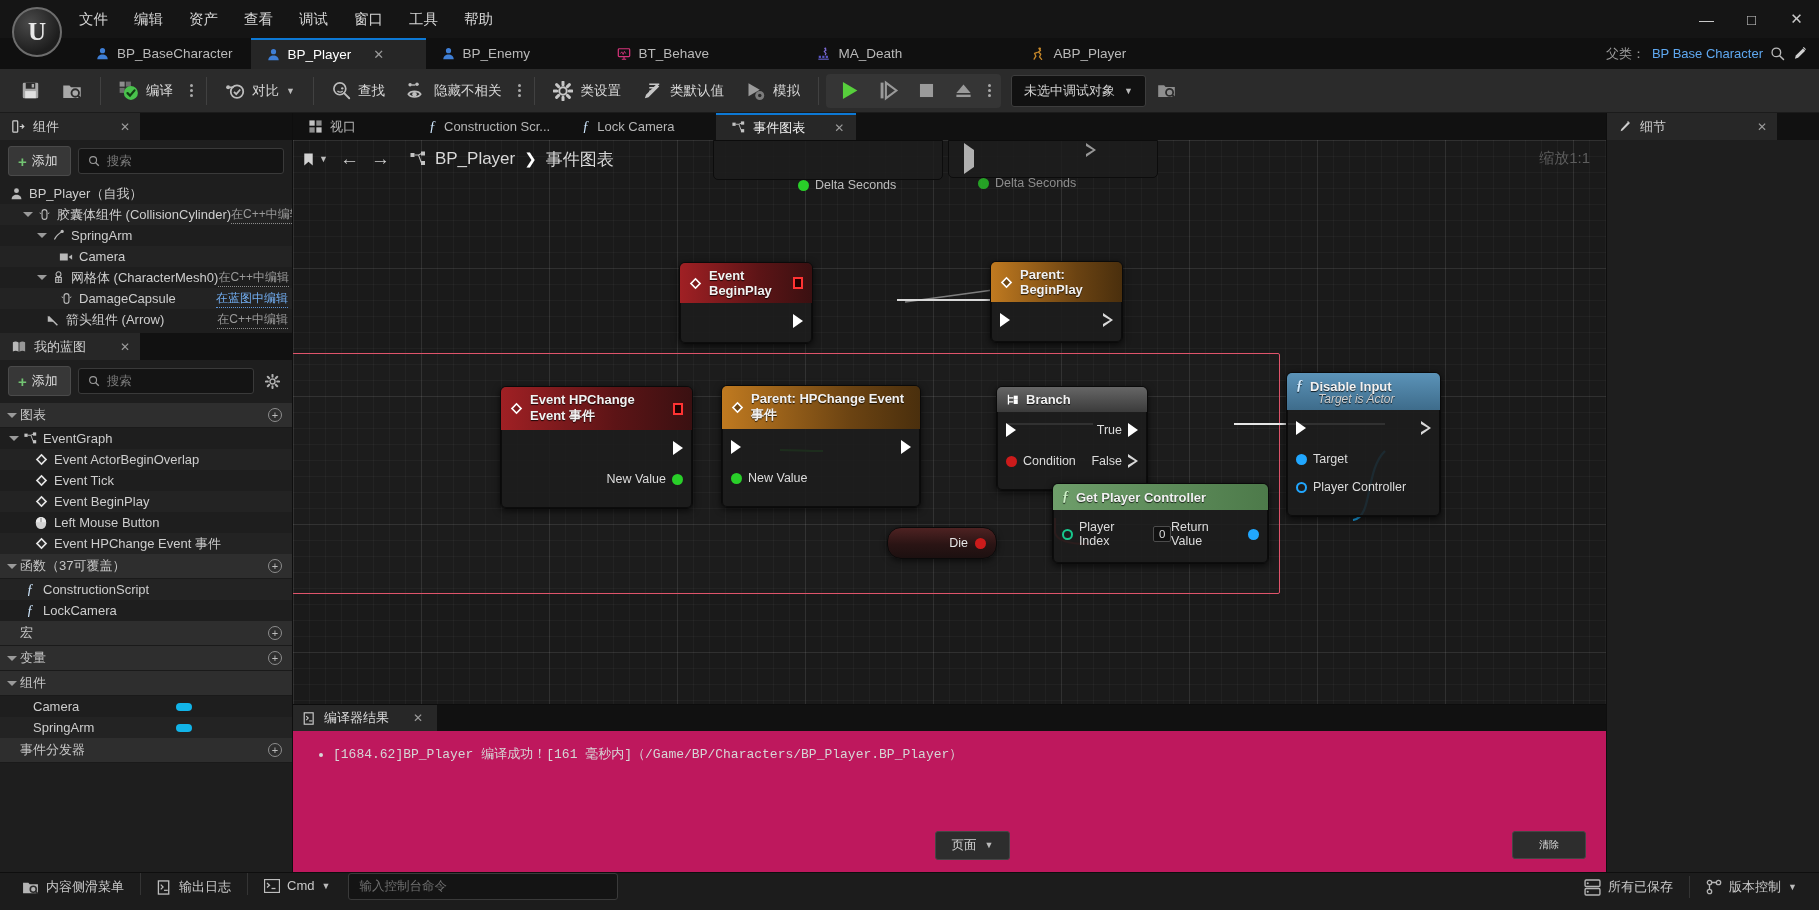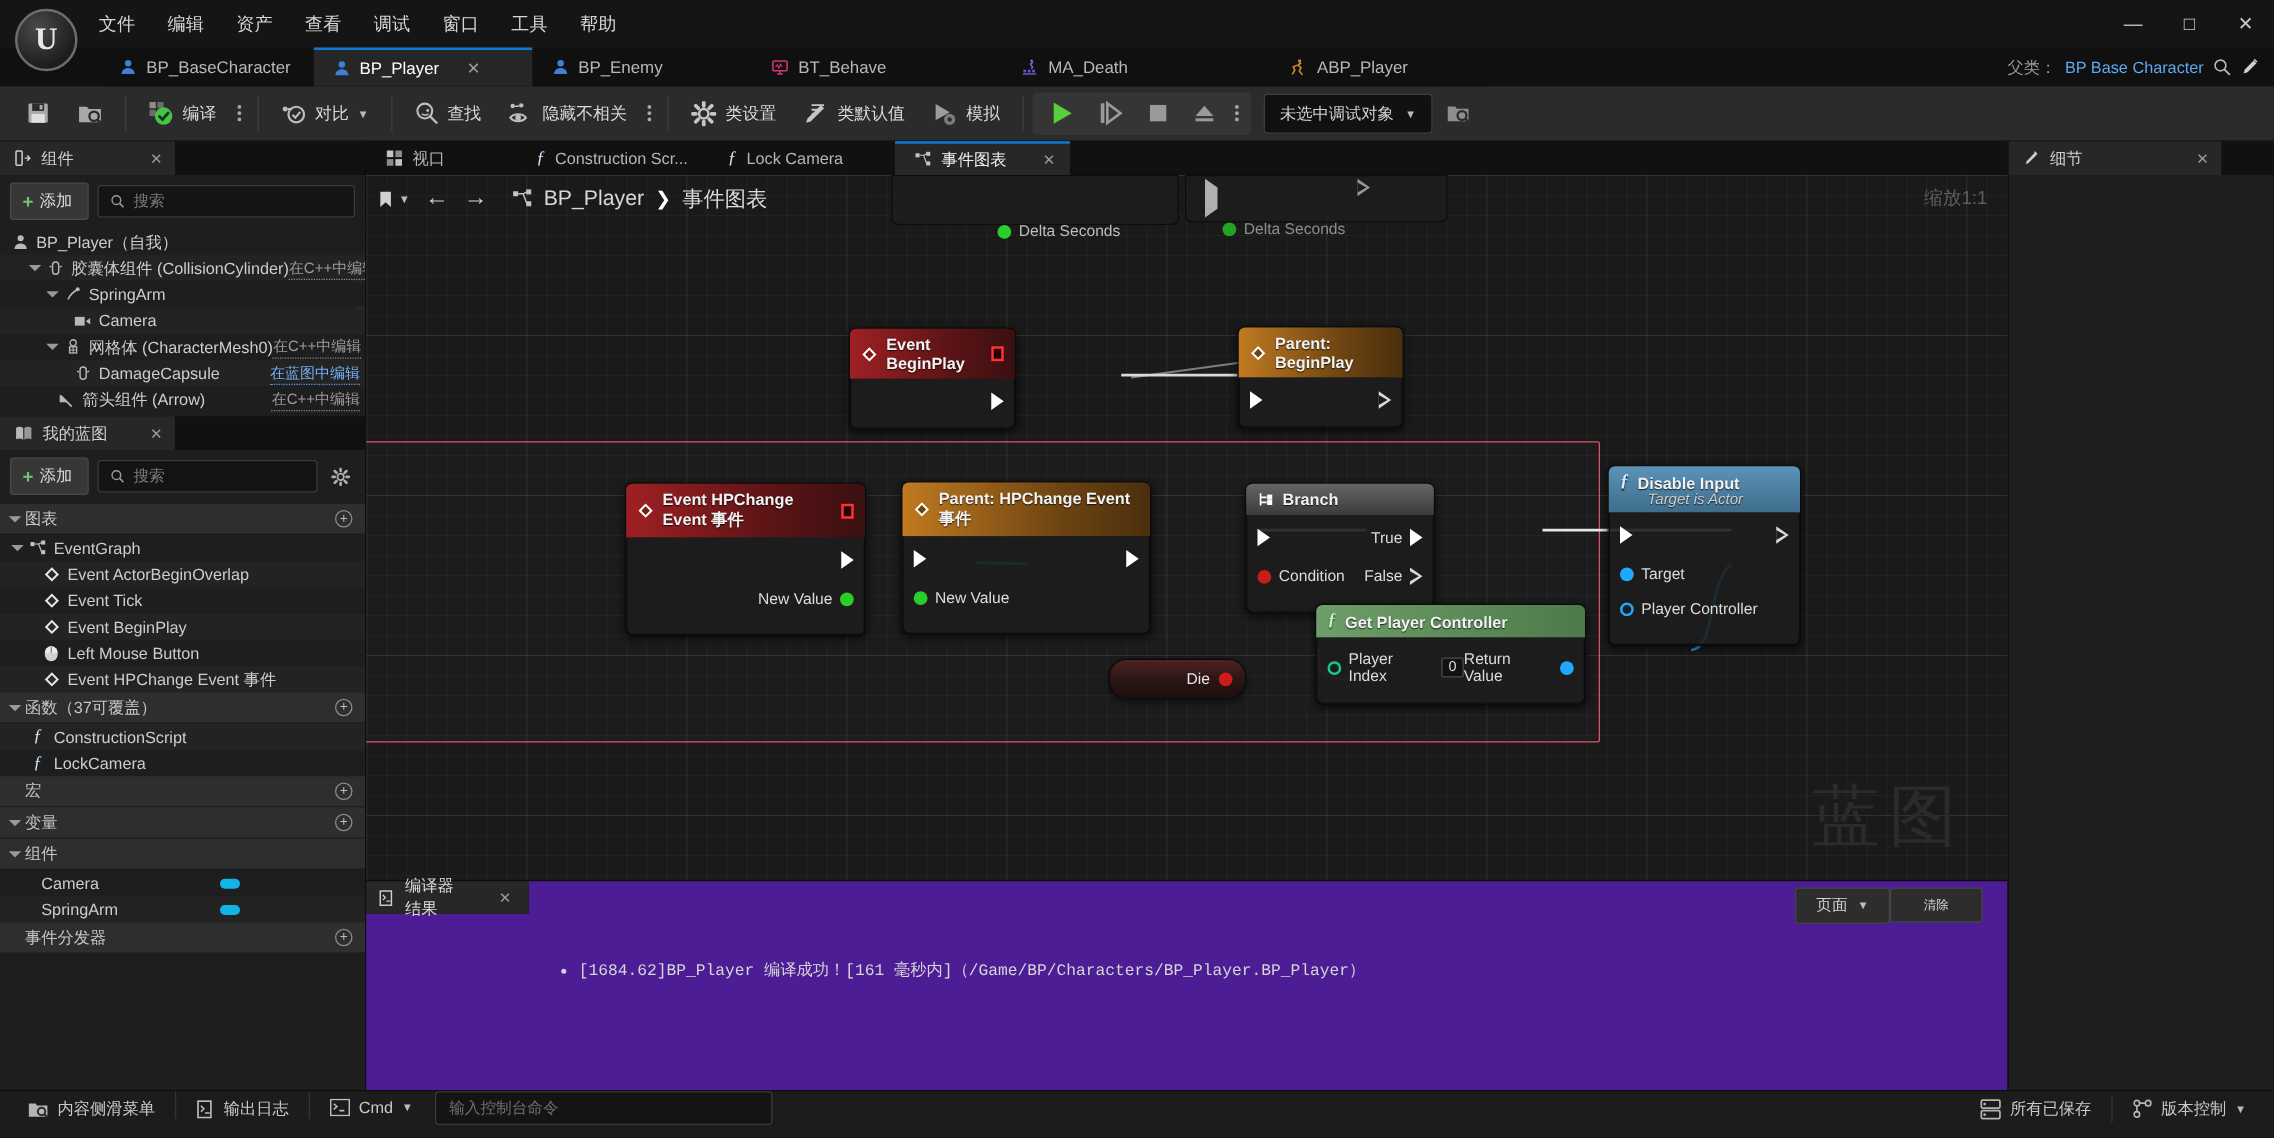--- a/index.html
+++ b/index.html
@@ -234,29 +234,29 @@
     position:absolute; z-index:12;
     background:linear-gradient(180deg,#4e2222 0%,#2a1414 55%,#1c1010 100%);
     border:1px solid #0a0a0a; border-radius:14px;
     display:flex; align-items:center; justify-content:flex-end;
     padding:0 10px; box-shadow:0 2px 6px rgba(0,0,0,.6);
     font-size:12.5px; color:#e6e6e6; gap:7px;
   }
   .fnicon{ font-family:"Liberation Serif", serif; font-style:italic; font-size:14px; color:#cfe8ff; }
 
   
-  .compiler{ flex:0 0 168px; background:#4c1d95; border-top:1px solid #0d0d0d; display:flex; flex-direction:row; }
+  .compiler{ flex:0 0 168px; background:#be185d; border-top:1px solid #0d0d0d; display:flex; flex-direction:column; }
   .comphead{ height:26px; background:#111111; display:flex; align-items:center; flex:0 0 26px; }
   .comphead .ctab{
     display:flex; align-items:center; gap:8px; height:26px; padding:0 14px 0 10px;
     background:#272727; font-size:13px; color:#dadada; position:relative; min-width:130px;
   }
   .comphead .ctab .cclose{ margin-left:16px; font-size:12px; color:#9c9c9c; }
   .complist{ flex:1; padding:14px 0 0 22px; font-size:13px; color:#d6d6d6; font-family:"Liberation Mono", monospace; }
-  .complist li{ list-style:disc; margin-left:18px; line-height:1.5;margin-top:48px; }
+  .complist li{ list-style:disc; margin-left:18px; line-height:1.5; }
   .compfooter{ height:46px; display:flex; align-items:center; justify-content:center; padding:0 20px 8px 20px; }
   .pagebtn{
     background:#2d2d2d; border:1px solid #454545; border-radius:3px;
     padding:5px 16px; font-size:12.5px; color:#d2d2d2; display:flex; align-items:center; gap:8px;
     margin:0 auto;
   }
   .clearbtn{
     background:#2d2d2d; border:1px solid #454545; border-radius:3px;
     padding:6px 26px; font-size:10px; color:#d8d8d8;
   }
@@ -1045,21 +1045,20 @@
                   <rect x="11" y="10" width="4" height="4" fill="#c3c3c3"></rect>
                   <path d="M4.5 4h4l3-1.5M8.5 4l3 8" stroke="#c3c3c3" stroke-width="1.1" fill="none"></path>
                 </svg>
             </span>
             <span>BP_Player</span>
             <span class="sep">❯</span>
             <span>事件图表</span>
           </span>
         </div>
         <div class="zoomlabel">缩放1:1</div>
-        <div class="watermark">蓝图</div>
       </div>
 
       <div class="compiler">
         <div class="comphead">
           <div class="ctab">
             <span>
               <svg width="13" height="13" viewBox="0 0 16 16">
                   <rect x="1.5" y="1" width="11" height="14" fill="none" stroke="#cfcfcf" stroke-width="1.4"></rect>
                   <path d="M4 5l2.5 2.5L4 10" stroke="#cfcfcf" stroke-width="1.3" fill="none"></path>
                   <path d="M7.5 11h4" stroke="#cfcfcf" stroke-width="1.3"></path>

